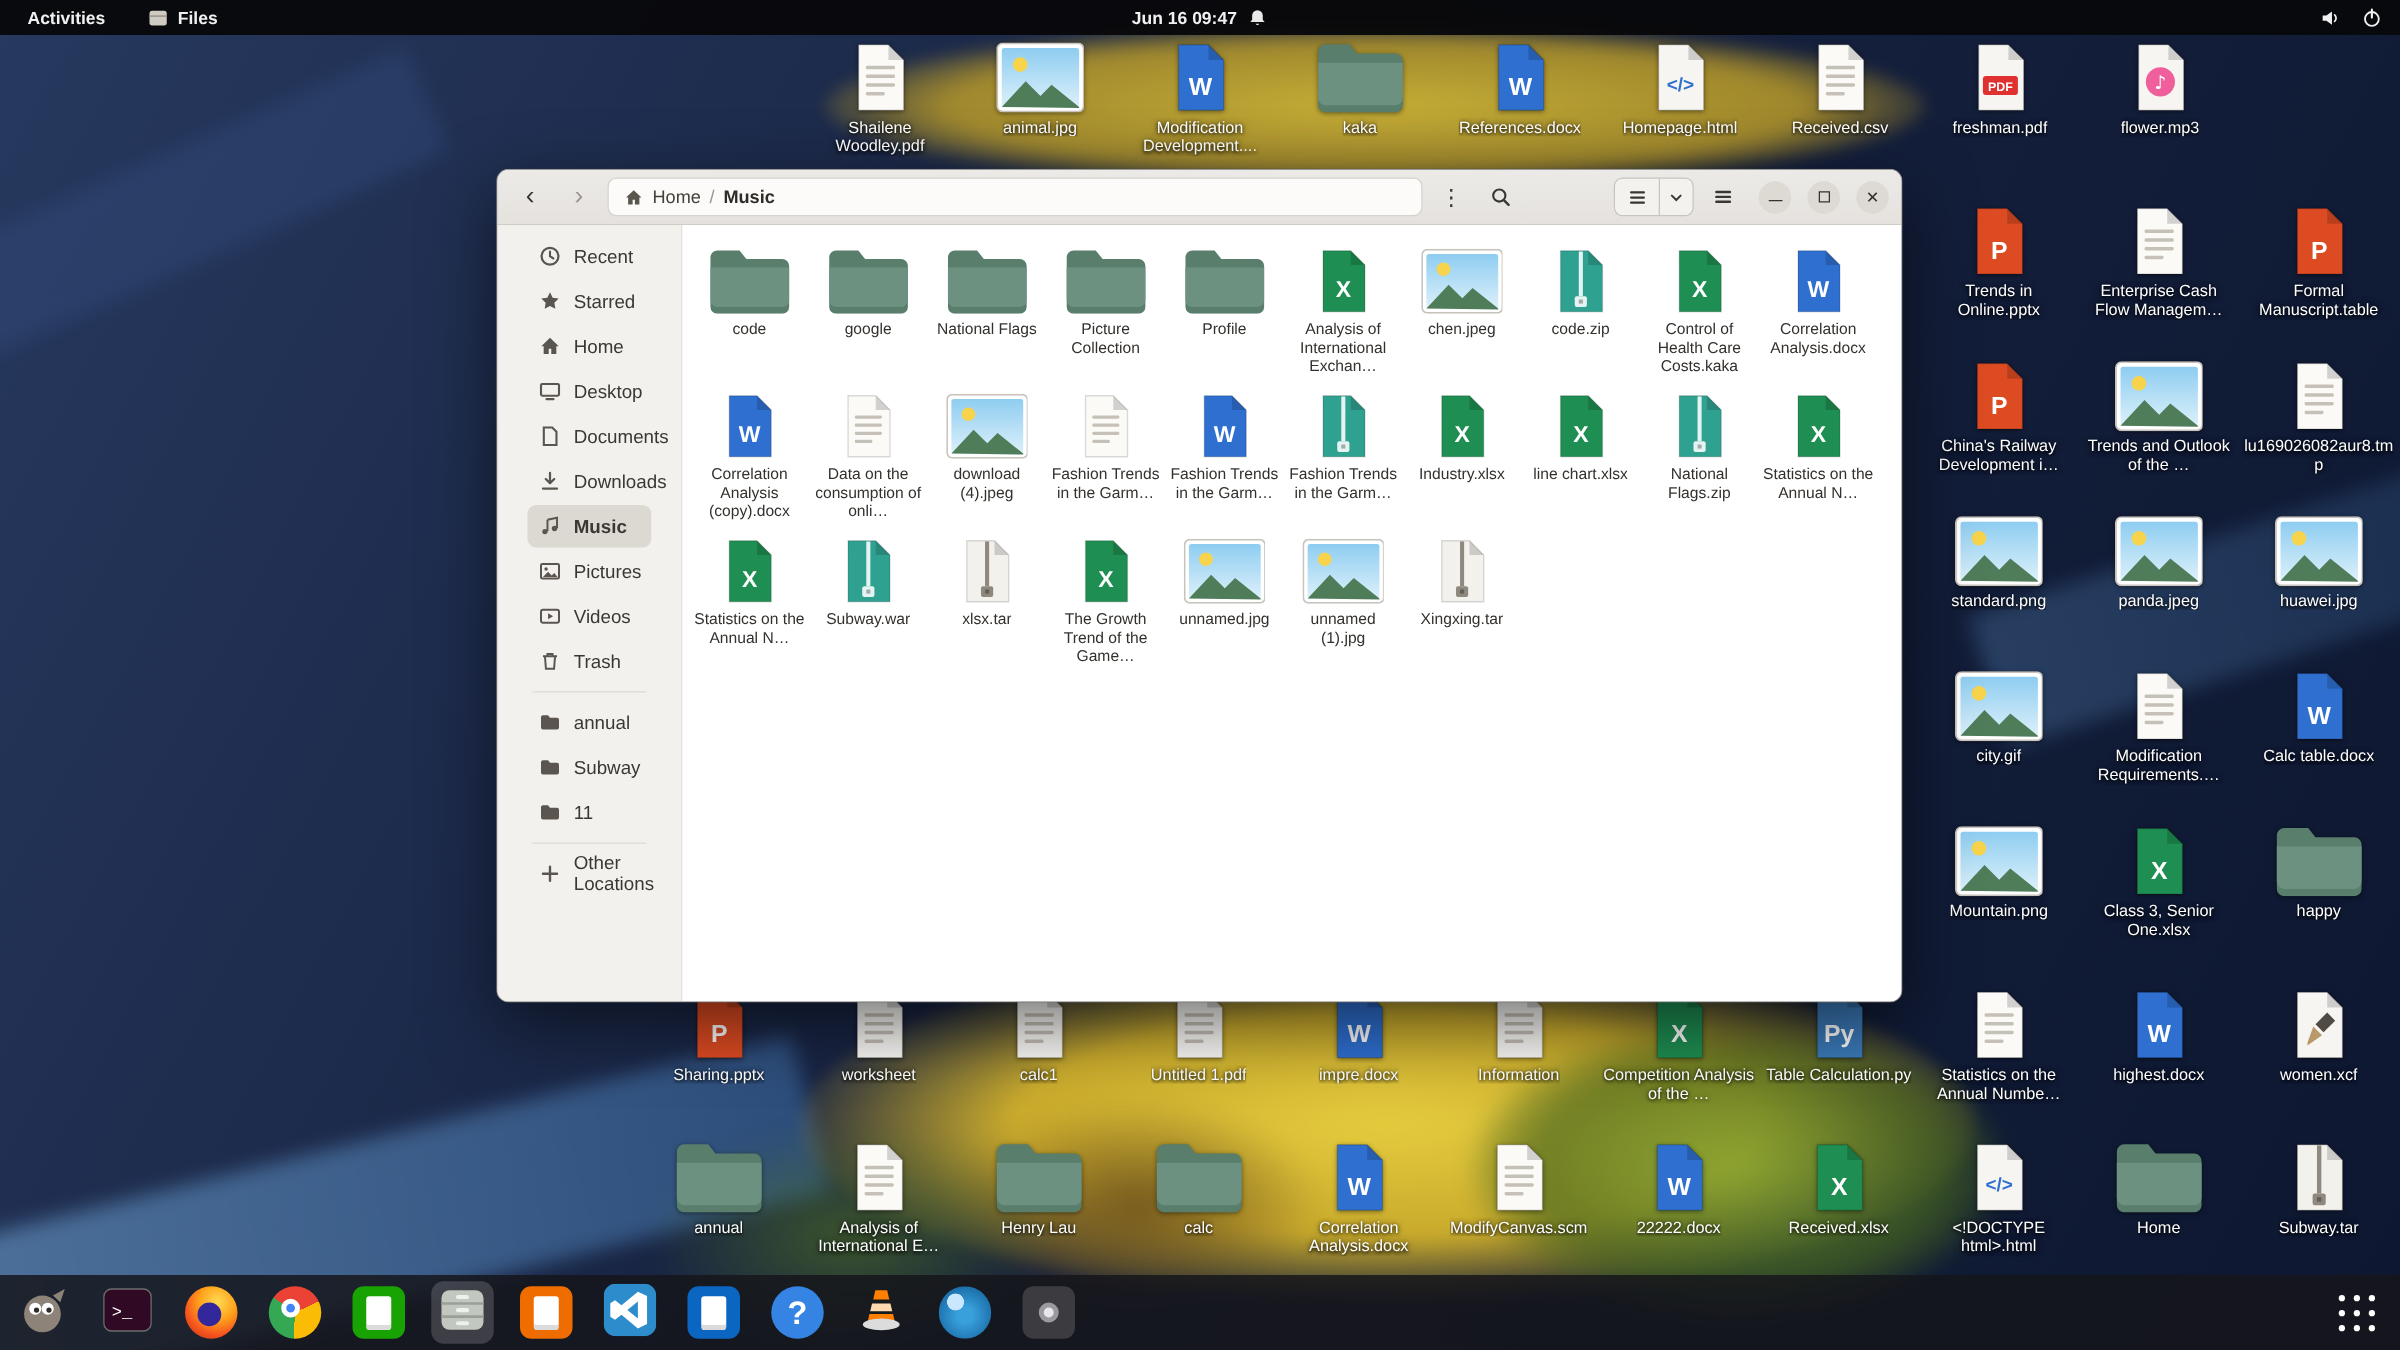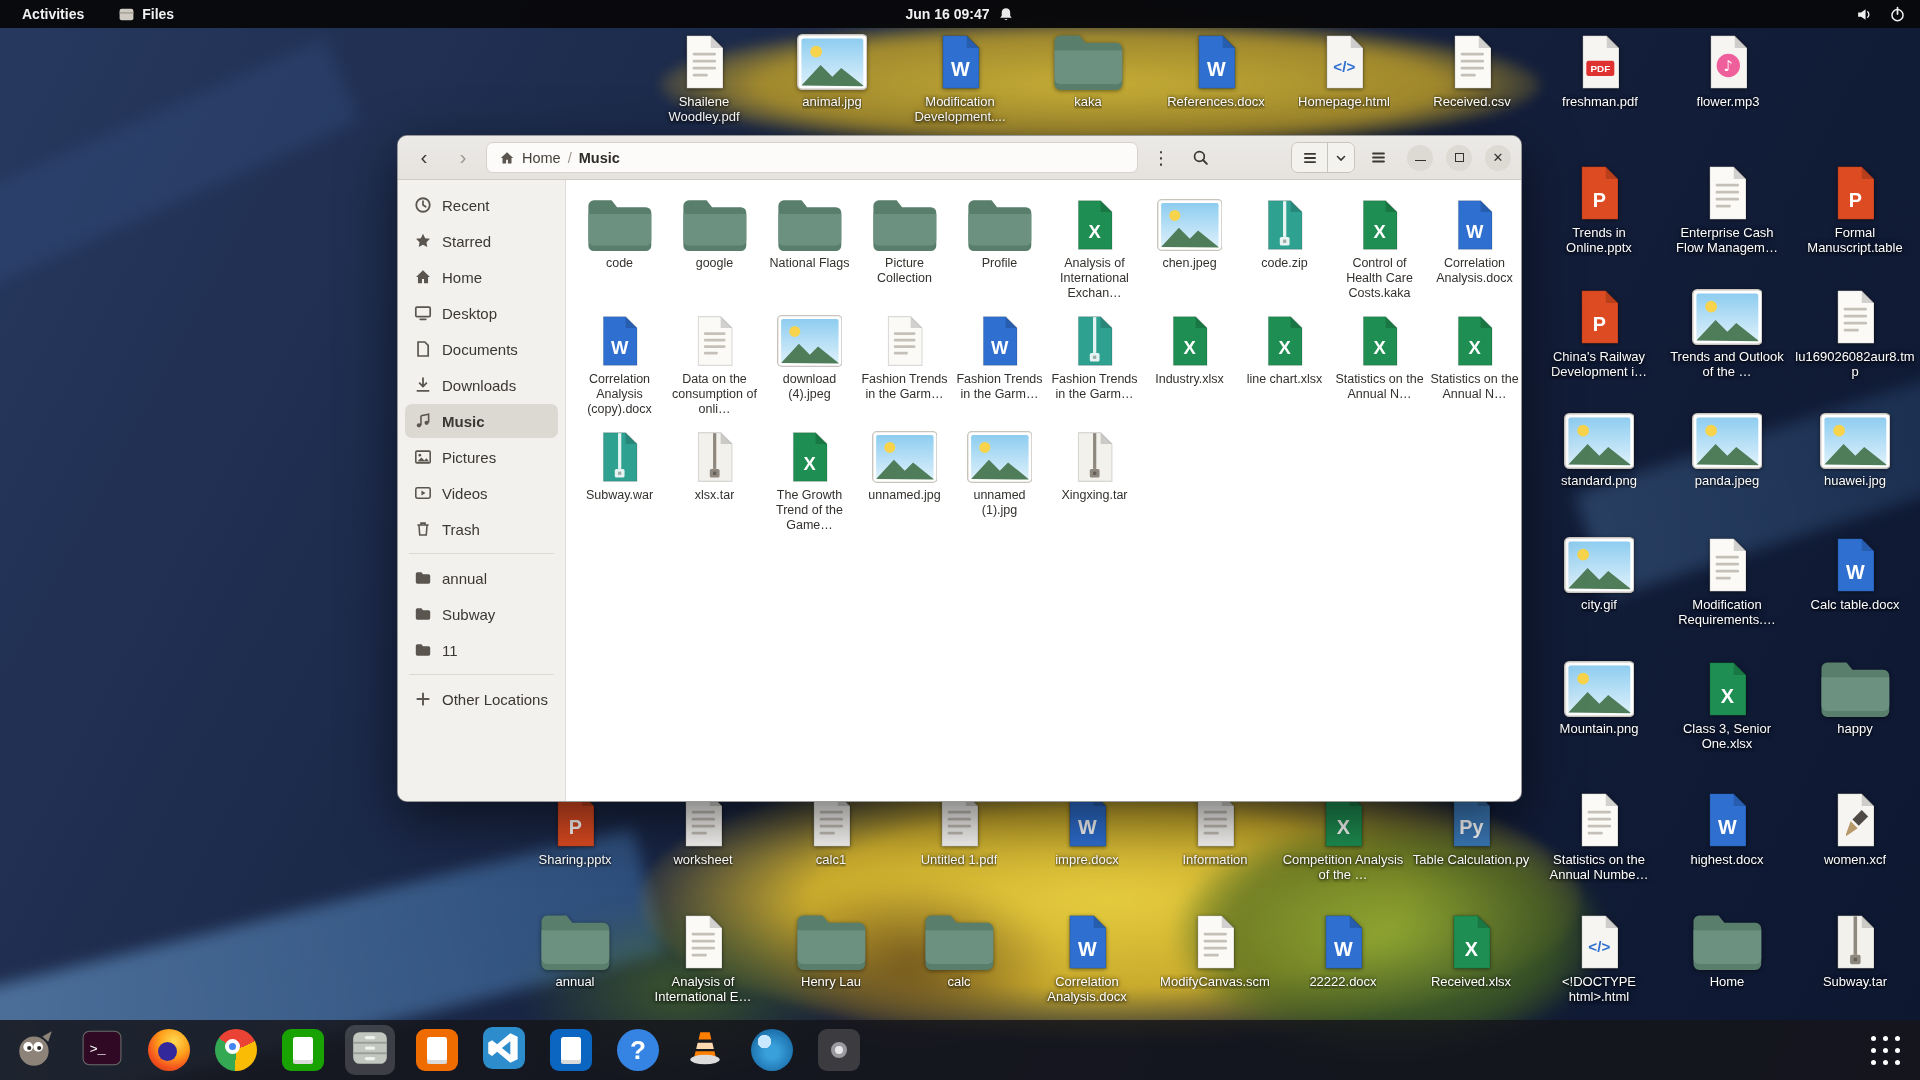--- a/index.html
+++ b/index.html
@@ -55,21 +55,21 @@
     cursor:pointer; color:#3a3733; }
   .seg button:first-child { width:36px; border-right:1px solid #c9c4be; }
   .seg button:last-child { width:26px; }
   .winctl { display:flex; align-items:center; gap:13px; margin-left:6px; }
   .wc { width:26px; height:26px; border-radius:50%; border:none; background:#dedAD4; background:#ddd9d3;
     display:flex; align-items:center; justify-content:center; cursor:pointer; color:#35322e; font-size:13px; }
   .wc .sq { width:9px; height:9px; border:1.6px solid #35322e; display:block; }
   .wc .mn { width:11px; height:1.8px; background:#35322e; display:block; margin-top:6px; }
 
   .win-body { flex:1; display:flex; min-height:0; }
-  .sidebar { width:168px; background:#f3f1ee; border-right:1px solid #e0dcd7; padding:8px 7px; flex:0 0 auto; }
+  .sidebar { width:148px; background:#f3f1ee; border-right:1px solid #e0dcd7; padding:8px 24px; flex:0 0 auto; }
   .sb-item { display:flex; align-items:center; gap:10px; height:34px; padding:0 9px; border-radius:7px;
     font-size:15px; color:#3b3834; cursor:pointer; margin-bottom:2px; }
   .sb-item.active { background:#dcd8d2; font-weight:bold; }
   .sb-item .sb-ic { width:18px; height:18px; flex:0 0 auto; display:flex; }
   .sb-sep { height:1px; background:#ddd9d3; margin:7px 4px; }
 
   .content { flex:1; background:#ffffff; padding:14px 0 0 6px; overflow:hidden; }
   .files-grid { display:grid; grid-template-columns:repeat(10,95px); grid-auto-rows:116px; }
   .file-item { display:flex; flex-direction:column; align-items:center; cursor:pointer; border-radius:8px; padding-top:3px; }
   .file-ic { height:56px; display:flex; align-items:center; justify-content:center; }
@@ -1078,20 +1078,34 @@
                 <path d="M5 1.5h20.5L36 12v34.5H5z" fill="#1e8e52" stroke="rgba(0,0,0,.14)"></path>
                 <path d="M25.5 1.5 36 12H25.5z" fill="rgba(0,0,0,.16)"></path>
                 <text x="20" y="36" font-size="17" font-weight="bold" fill="#fff" text-anchor="middle" font-family="Liberation Sans, sans-serif">X</text>
               </svg>
             </div>
             <div class="file-label">line chart.xlsx</div>
           </div>
           <div class="file-item">
             <div class="file-ic">
               <svg class="pic" viewBox="0 0 40 48">
+                <path d="M5 1.5h20.5L36 12v34.5H5z" fill="#2fa191" stroke="rgba(0,0,0,.14)"></path>
+                <path d="M25.5 1.5 36 12H25.5z" fill="rgba(0,0,0,.16)"></path>
+                <g fill="rgba(255,255,255,.88)">
+                  <rect x="18.5" y="2" width="3" height="33"></rect>
+                  <rect x="15.5" y="35" width="9" height="8" rx="1.5"></rect>
+                  <rect x="18.5" y="37.5" width="3" height="3" fill="rgba(0,0,0,.3)"></rect>
+                </g>
+              </svg>
+            </div>
+            <div class="file-label">National Flags.zip</div>
+          </div>
+          <div class="file-item">
+            <div class="file-ic">
+              <svg class="pic" viewBox="0 0 40 48">
                 <path d="M5 1.5h20.5L36 12v34.5H5z" fill="#1e8e52" stroke="rgba(0,0,0,.14)"></path>
                 <path d="M25.5 1.5 36 12H25.5z" fill="rgba(0,0,0,.16)"></path>
                 <text x="20" y="36" font-size="17" font-weight="bold" fill="#fff" text-anchor="middle" font-family="Liberation Sans, sans-serif">X</text>
               </svg>
             </div>
             <div class="file-label">Statistics on the Annual N…</div>
           </div>
           <div class="file-item">
             <div class="file-ic">
               <svg class="pic" viewBox="0 0 40 48">

